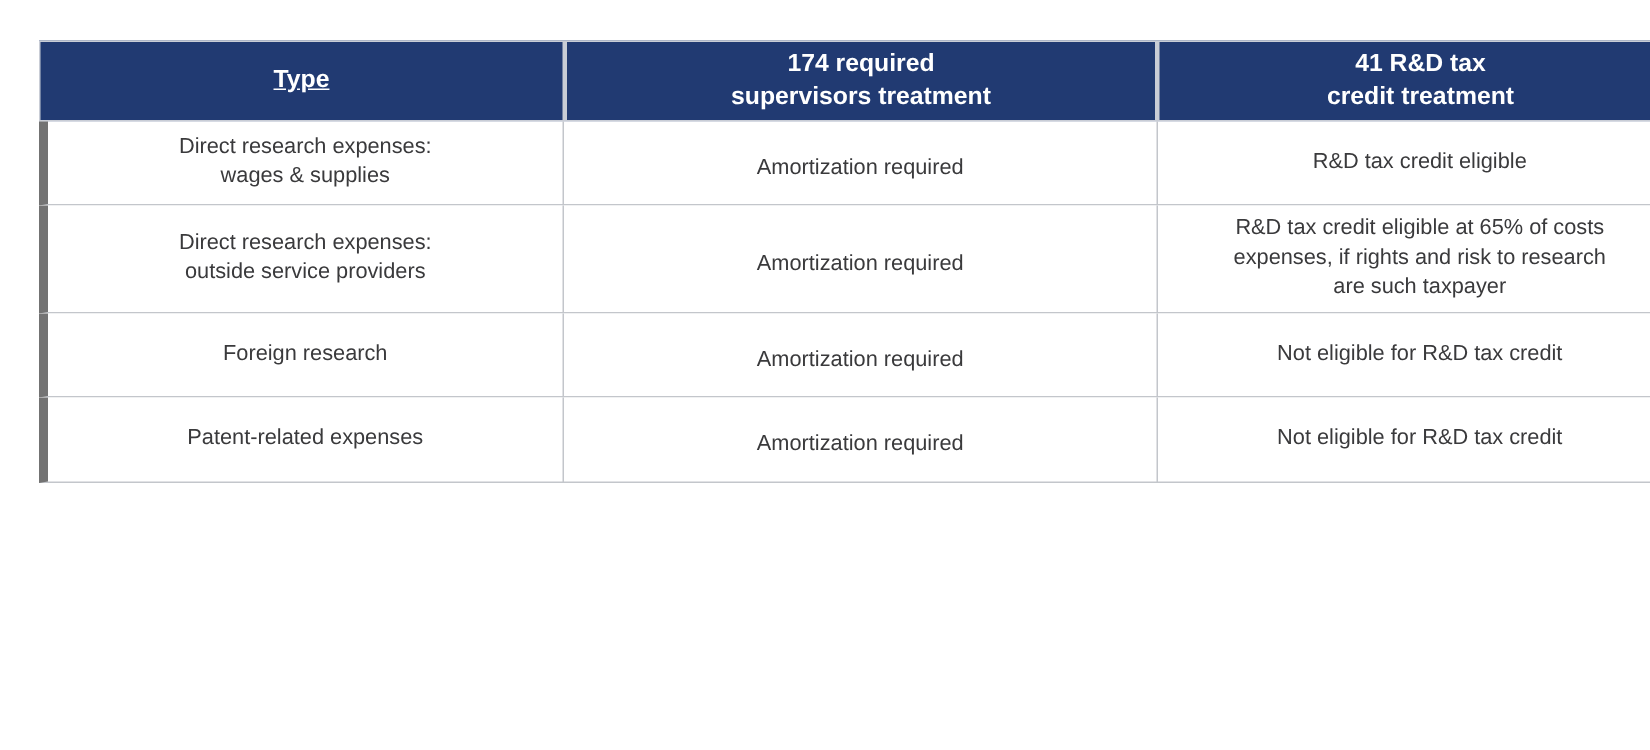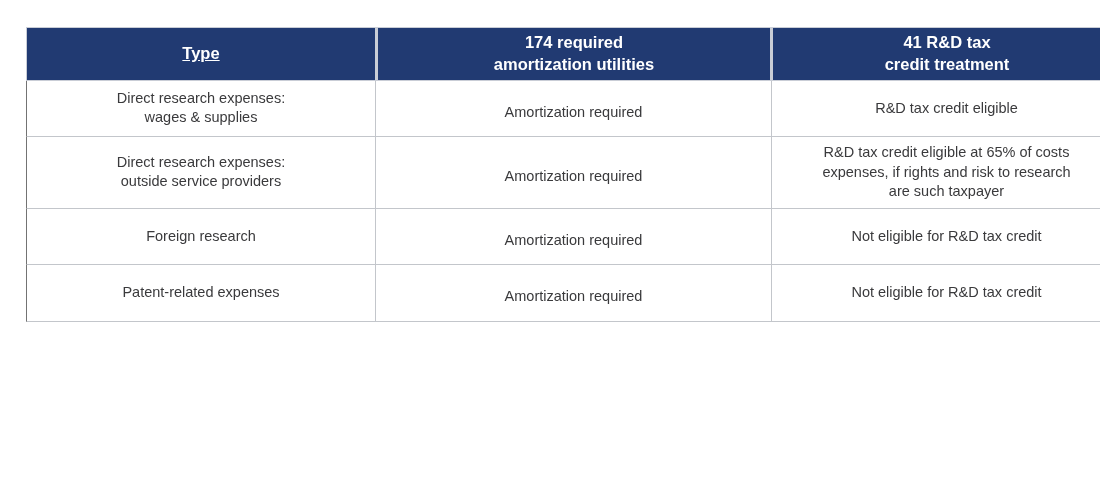--- a/index.html
+++ b/index.html
@@ -55,40 +55,40 @@
     line-height: 1.35;
     text-align: center;
     vertical-align: middle;
     height: 56.5px;
     padding: 6px 10px;
     box-sizing: border-box;
     border-right: 1px solid #c3c6cb;
     border-bottom: 1px solid #c3c6cb;
   }
   tbody tr td:first-child {
-    border-left: 1px solid #737373;
+    border-left: 6px solid #737373;
   }
 
   tbody td .cl { display: block; }
 
   
   tbody td.col-amort { padding-top: 14px; margin-top: 28px; }
 </style>
 </head>
 <body>
 
 <table id="comparison-table">
   <thead>
     <tr>
       <th class="head-type">
         <span class="hl">Type</span>
       </th>
       <th class="head-amort">
         <span class="hl">174 required</span>
-        <span class="hl">amortization utilities</span>
+        <span class="hl">supervisors treatment</span>
       </th>
       <th class="head-credit">
         <span class="hl">41 R&amp;D tax</span>
         <span class="hl">credit treatment</span>
       </th>
     </tr>
   </thead>
   <tbody>
 
     <tr>

